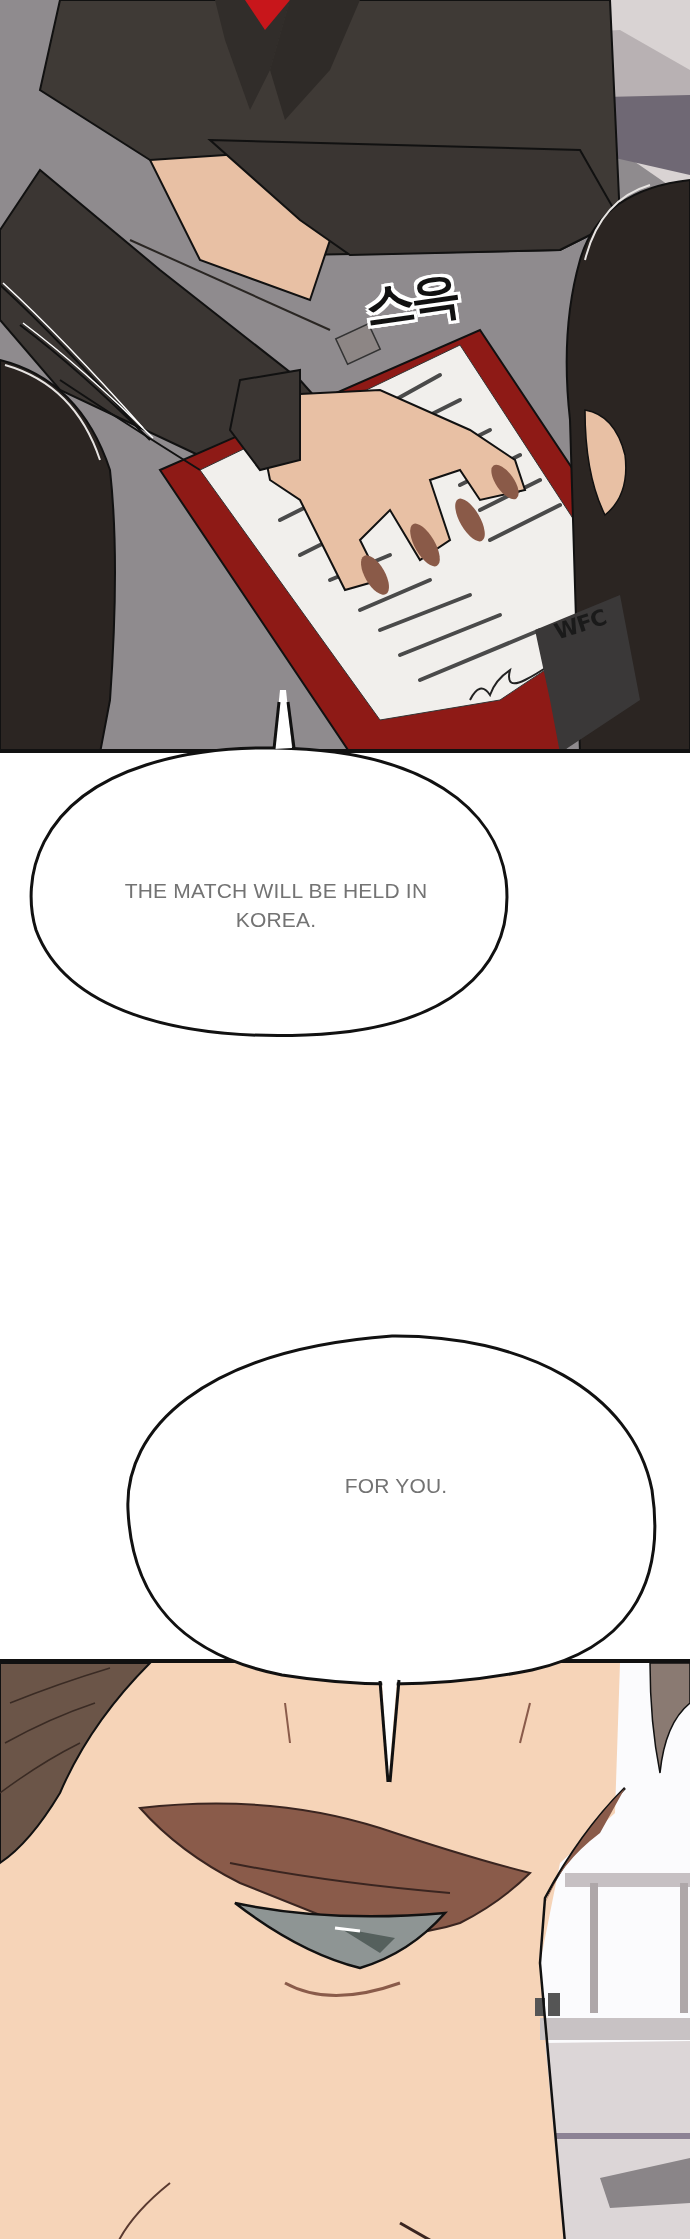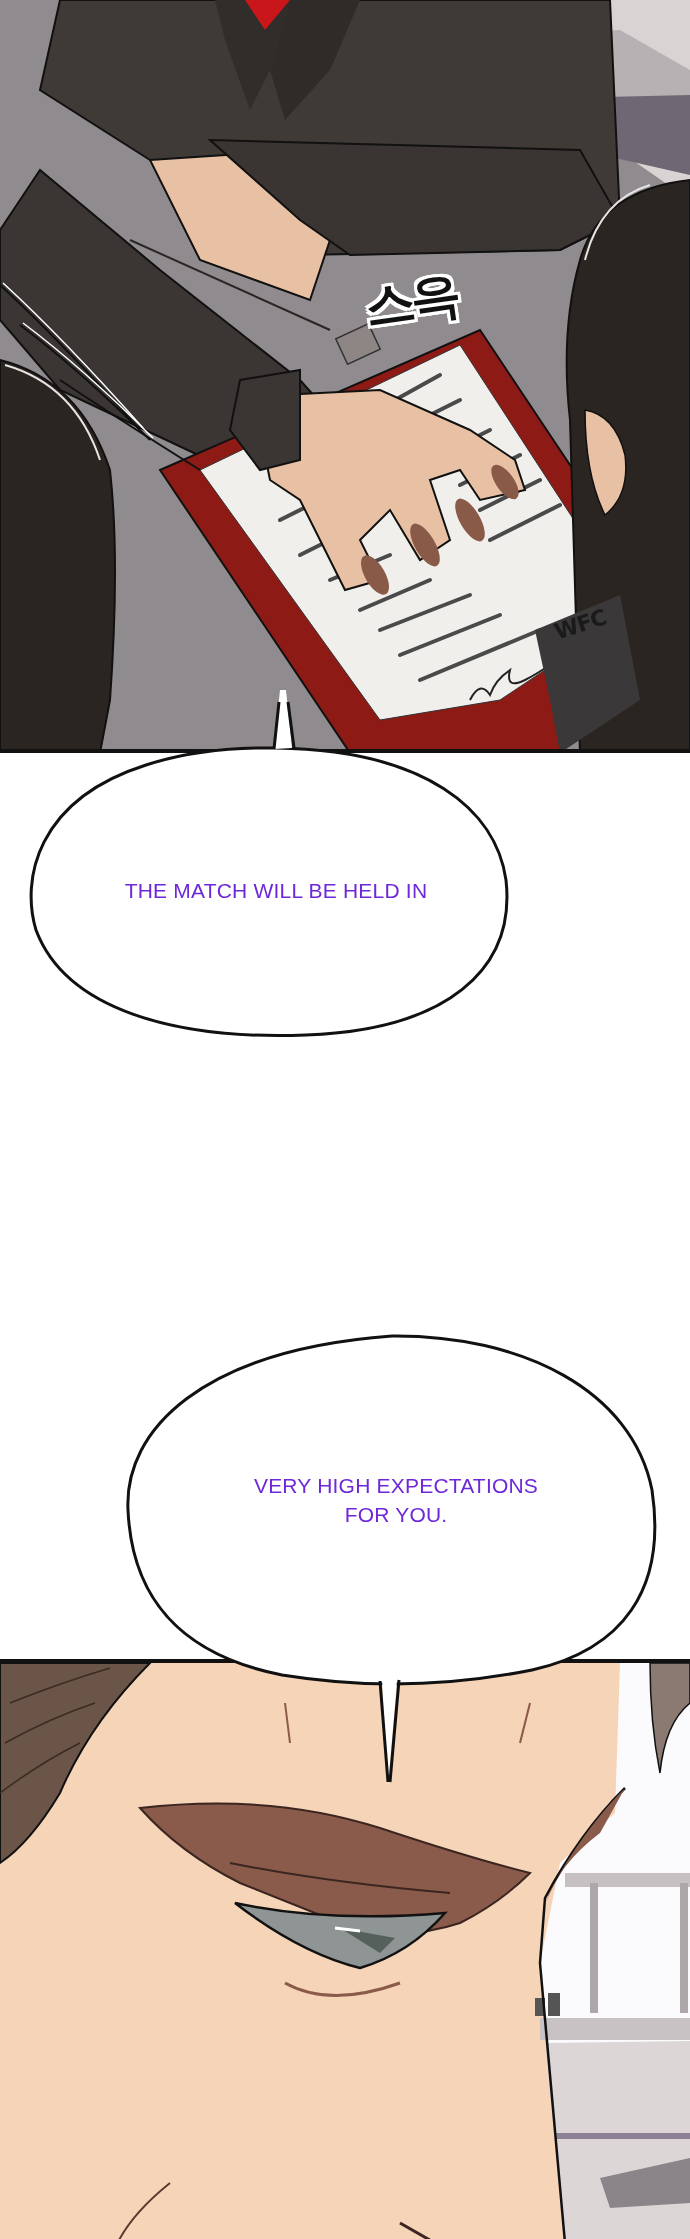--- a/index.html
+++ b/index.html
@@ -6,21 +6,21 @@
     body { width: 690px; height: 2239px; position: relative; overflow: hidden; font-family: "DejaVu Sans", sans-serif; }
     .panel { position: absolute; left: 0; width: 690px; overflow: hidden; }
     #panel-top { top: 0; height: 753px; background: #8f8b8e; border-bottom: 4px solid #111; box-sizing: border-box; }
     #panel-bottom { top: 1659px; height: 580px; background: #f6d4b8; border-top: 4px solid #111; box-sizing: border-box; }
     .panel svg { position: absolute; left: 0; top: 0; display: block; }
     .bubble { position: absolute; }
     .bubble svg { position: absolute; left: 0; top: 0; overflow: visible; }
     .bubble-text {
       position: absolute; left: 0; right: 0; text-align: center;
       font-family: "Liberation Sans", sans-serif; font-weight: normal;
-      color: #6d28d9; text-transform: uppercase; letter-spacing: 0.2px;
+      color: #737373; text-transform: uppercase; letter-spacing: 0.2px;
       font-size: 21px; line-height: 29px;
     }
     .bubble-text span { display: block; }
     .sfx {
       position: absolute; font-family: "DejaVu Sans", sans-serif; font-weight: bold; font-size: 50px;
       color: #111; -webkit-text-stroke: 0; text-shadow: -3px -3px 0 #fff, 3px -3px 0 #fff, -3px 3px 0 #fff, 3px 3px 0 #fff, 0 3px 0 #fff, 0 -3px 0 #fff, 3px 0 0 #fff, -3px 0 0 #fff;
       transform: rotate(-8deg); letter-spacing: -4px;
     }
     .wfc { position: absolute; font-family: "DejaVu Sans", sans-serif; font-weight: bold; font-size: 22px; color: #1a1a1a; transform: rotate(-18deg); letter-spacing: -1px; }
   </style>
@@ -108,20 +108,21 @@
 <div class="bubble" style="left:26px; top:690px; width:500px; height:390px;">
   <svg width="500" height="390" viewBox="0 0 500 390">
     <path d="M250,58 C400,60 470,120 480,190 C490,280 420,340 280,345 C150,350 40,320 10,240 C-5,190 10,110 120,75 C160,62 200,57 250,58 Z" fill="#fff" stroke="#111" stroke-width="3"></path>
 
     <path d="M248,59 L254,0 L260,0 L266,58 Z" fill="#fff" stroke="none"></path>
     <path d="M248,59 L253,12" stroke="#111" stroke-width="3" fill="none"></path>
     <path d="M268,58 L262,12" stroke="#111" stroke-width="3" fill="none"></path>
   </svg>
   <div class="bubble-text" style="top:186px;">
     <span>THE MATCH WILL BE HELD IN</span>
+    <span>KOREA.</span>
   </div>
 </div>
 
 <div class="panel" id="panel-bottom">
   <svg width="690" height="580" viewBox="0 0 690 580">
     <rect x="0" y="0" width="690" height="580" fill="#f6d4b8"></rect>
 
     <polygon points="620,0 690,0 690,580 565,580 540,300 560,200 615,150" fill="#fbfbfd"></polygon>
     <rect x="565" y="210" width="125" height="14" fill="#c6c0c3"></rect>
     <rect x="590" y="220" width="8" height="130" fill="#aea7a9"></rect>
@@ -169,16 +170,15 @@
 
 <div class="bubble" style="left:122px; top:1330px; width:548px; height:390px;">
   <svg width="548" height="390" viewBox="0 0 548 390">
     <path d="M270,6 C400,5 510,60 530,160 C545,260 500,320 410,340 C320,358 240,358 160,345 C60,325 10,270 6,180 C2,100 80,20 270,6 Z" fill="#fff" stroke="#111" stroke-width="3"></path>
 
     <path d="M260,350 L266,455 L275,350 Z" fill="#fff" stroke="none"></path>
     <path d="M258,351 L266,452" stroke="#111" stroke-width="3" fill="none"></path>
     <path d="M277,350 L268,452" stroke="#111" stroke-width="3" fill="none"></path>
   </svg>
   <div class="bubble-text" style="top:141px;">
-    <span>VERY HIGH EXPECTATIONS</span>
     <span>FOR YOU.</span>
   </div>
 </div>
 
 </body></html>

